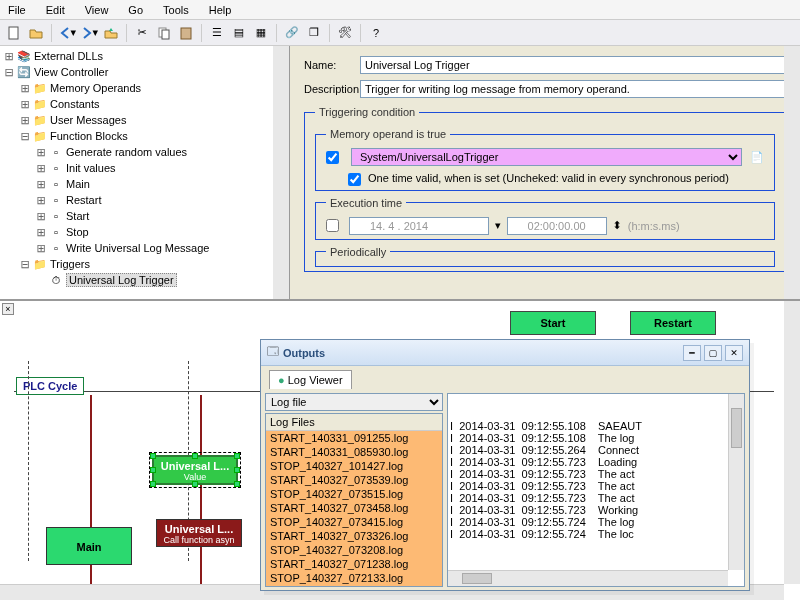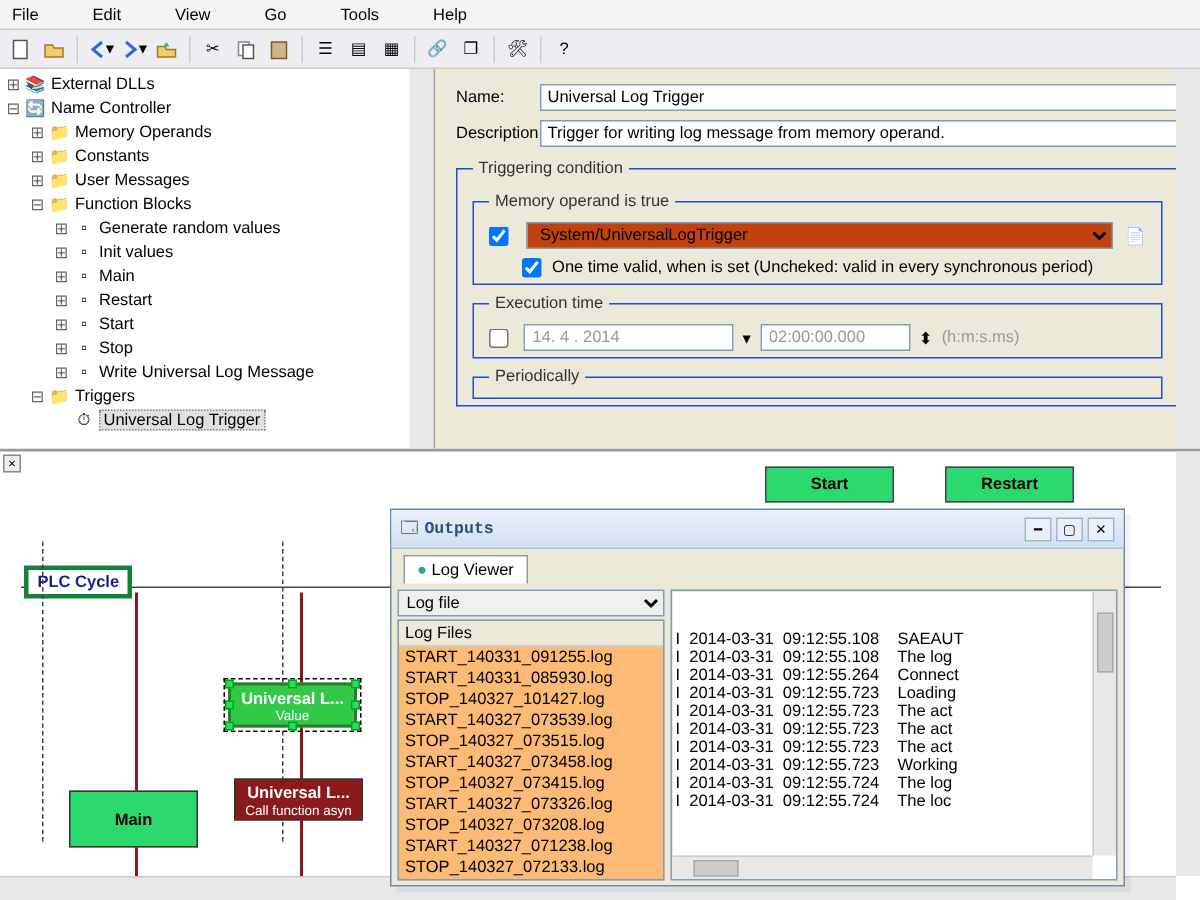--- a/index.html
+++ b/index.html
@@ -1,59 +1,59 @@
 <!DOCTYPE html>
 <html><head>
 <meta charset="utf-8">
 <style>
 * { box-sizing: border-box; margin: 0; padding: 0; font-family: Tahoma, sans-serif; font-size: 11px; }
 body { background: #f0f0f0; width: 800px; height: 600px; overflow: hidden; position: relative; }
-.menubar { background: #f5f5f5; border-bottom: 1px solid #ccc; padding: 2px 4px; display: flex; gap: 28px; height: 20px; }
+.menubar { background: #f5f5f5; border-bottom: 1px solid #ccc; padding: 2px 4px; display: flex; gap: 12px; height: 20px; }
 .menubar span { padding: 2px 4px; cursor: default; }
 .toolbar { background: #eeeef2; border-bottom: 1px solid #ccc; padding: 3px 4px; display: flex; gap: 2px; align-items: center; height: 26px; }
 .toolbar .tbtn { width: 20px; height: 20px; display: inline-flex; align-items: center; justify-content: center; border: 1px solid transparent; }
 .toolbar .sep { width: 1px; height: 18px; background: #ccc; margin: 0 3px; }
 .main-split { display: flex; height: 254px; border-bottom: 1px solid #999; }
 .tree-pane { width: 290px; background: #fff; border-right: 1px solid #999; overflow: auto; position: relative; }
 .tree { padding: 2px; }
 .tree-item { display: flex; align-items: center; padding: 1px 0; white-space: nowrap; }
 .tree-item .exp { width: 14px; text-align: center; color: #666; cursor: pointer; }
 .tree-item .icn { width: 16px; height: 14px; display: inline-flex; align-items: center; justify-content: center; margin-right: 2px; }
 .tree-item.sel span.lbl { background: #e0e0e0; color: #000; padding: 0 2px; border: 1px dotted #888;}
 .tree-children { margin-left: 16px; }
 .props-pane { flex: 1; background: #ece9d8; overflow: auto; padding: 10px 14px; position: relative; }
 .form-row { display: flex; align-items: center; margin-bottom: 6px; }
 .form-row label { width: 56px; }
 .form-row input[type=text] { flex: 1; border: 1px solid #7f9db9; padding: 2px 4px; background: #fff; }
 fieldset { border: 1px solid #1d4ed8; padding: 8px 10px 4px; margin-top: 8px; }
 fieldset legend { padding: 0 4px; color: #333; }
 .inner-fs { margin: 2px 0 6px; }
 .memop-row { display: flex; align-items: center; gap: 8px; }
-.memop-row select { flex: 1; border: 1px solid #7f9db9; padding: 1px 4px; background: #c2410c; }
+.memop-row select { flex: 1; border: 1px solid #7f9db9; padding: 1px 4px; background: #f0abfc; }
 .chk { margin-right: 4px; vertical-align: middle; }
 .exec-row { display: flex; align-items: center; gap: 6px; }
-.exec-row input[type=text] { border: 1px solid #7f9db9; padding: 2px 5px; background: #fff; }
+.exec-row input[type=text] { border: 1px solid #7f9db9; padding: 2px 20px; background: #fff; }
 .disabled { color: #999; }
 .canvas-area { position: relative; height: 300px; background: #fff; border-top: 1px solid #999; }
 .closer { position: absolute; left: 2px; top: 2px; width: 12px; height: 12px; font-size: 9px; text-align: center; border: 1px solid #888; background: #eee; line-height: 10px;}
 .big-btn { position: absolute; width: 86px; height: 24px; background: #2bd96f; border: 1px solid #444; display: flex; align-items: center; justify-content: center; font-weight: bold; }
-.plc-box { position: absolute; left: 16px; top: 76px; border: 3px solid #15803d; padding: 2px 6px; color: #1a1a8a; font-weight: bold; background: #fff; }
+.plc-box { position: absolute; left: 16px; top: 76px; border: 1px solid #15803d; padding: 2px 6px; color: #1a1a8a; font-weight: bold; background: #fff; }
 .dline { position: absolute; border-left: 1px dashed #444; }
 .hline { position: absolute; border-top: 1px solid #444; }
 .block { position: absolute; width: 86px; border: 2px solid #333; text-align: center; font-size: 10px; color: #fff; padding: 3px 2px 1px; }
 .block .bt { font-weight: bold; }
 .block .bs { font-size: 9px; }
 .blk-main { background: #2bd96f; color: #000; height: 38px; border-width: 1px; display:flex;align-items:center;justify-content:center;}
 .blk-ul-green { background: #32c948; border: 2px solid #2a7d32; }
 .blk-ul-red { background: #8b1a1a; border: 1px solid #333; }
 .blk-ul-green.sel { outline: 1px dashed #000; outline-offset: 2px; }
 .handles span { position: absolute; width: 6px; height: 6px; background: #2bd96f; border: 1px solid #0a0; }
 .outputs-win { position: absolute; left: 260px; top: 339px; width: 490px; height: 252px; background: #ece9d8; border: 1px solid #6b8aab; box-shadow: 4px 4px 0 rgba(0,0,0,0.05); }
 .outputs-title { background: linear-gradient(#e9f1fb,#cfe0f4); border-bottom: 1px solid #a9c1db; padding: 3px 6px; display: flex; align-items: center; }
-.outputs-title .ttl { flex: 1; font-weight: bold; color: #2b4f7c; font-family: Liberation Mono, monospace; }
+.outputs-title .ttl { flex: 1; font-weight: bold; color: #2b4f7c; }
 .winbtn { width: 18px; height: 16px; border: 1px solid #9cb5d3; background: #e8f0fa; margin-left: 3px; display: flex; align-items:center; justify-content:center; font-size:9px;}
 .tabrow { padding: 4px 8px 0; }
 .tab { display: inline-block; background: #fff; border: 1px solid #999; border-bottom: none; padding: 3px 8px; }
 .tab .dot { color: #3a7; }
 .outputs-body { display: flex; padding: 4px; gap: 4px; height: 202px; }
 .listcol { width: 178px; display: flex; flex-direction: column; }
 .listcol select.combo { border: 1px solid #7f9db9; padding: 1px; margin-bottom: 2px;}
 .listbox { flex: 1; border: 1px solid #7f9db9; background: #fdba74; overflow: auto; }
 .listbox .hdr { background: #ece9d8; border-bottom: 1px solid #ccc; padding: 2px 4px; }
 .listbox .li { padding: 1px 4px; white-space: nowrap; }
@@ -131,21 +131,21 @@
   <div class="tree-pane">
     <div class="tree">
       <div class="tree-item">
           <span class="exp">⊞</span>
           <span class="icn">📚</span>
           <span class="lbl">External DLLs</span>
         </div>
       <div class="tree-item">
           <span class="exp">⊟</span>
           <span class="icn">🔄</span>
-          <span class="lbl">Name Controller</span>
+          <span class="lbl">View Controller</span>
         </div>
       <div class="tree-children">
         <div class="tree-item">
             <span class="exp">⊞</span>
             <span class="icn">📁</span>
             <span class="lbl">Memory Operands</span>
           </div>
         <div class="tree-item">
             <span class="exp">⊞</span>
             <span class="icn">📁</span>

